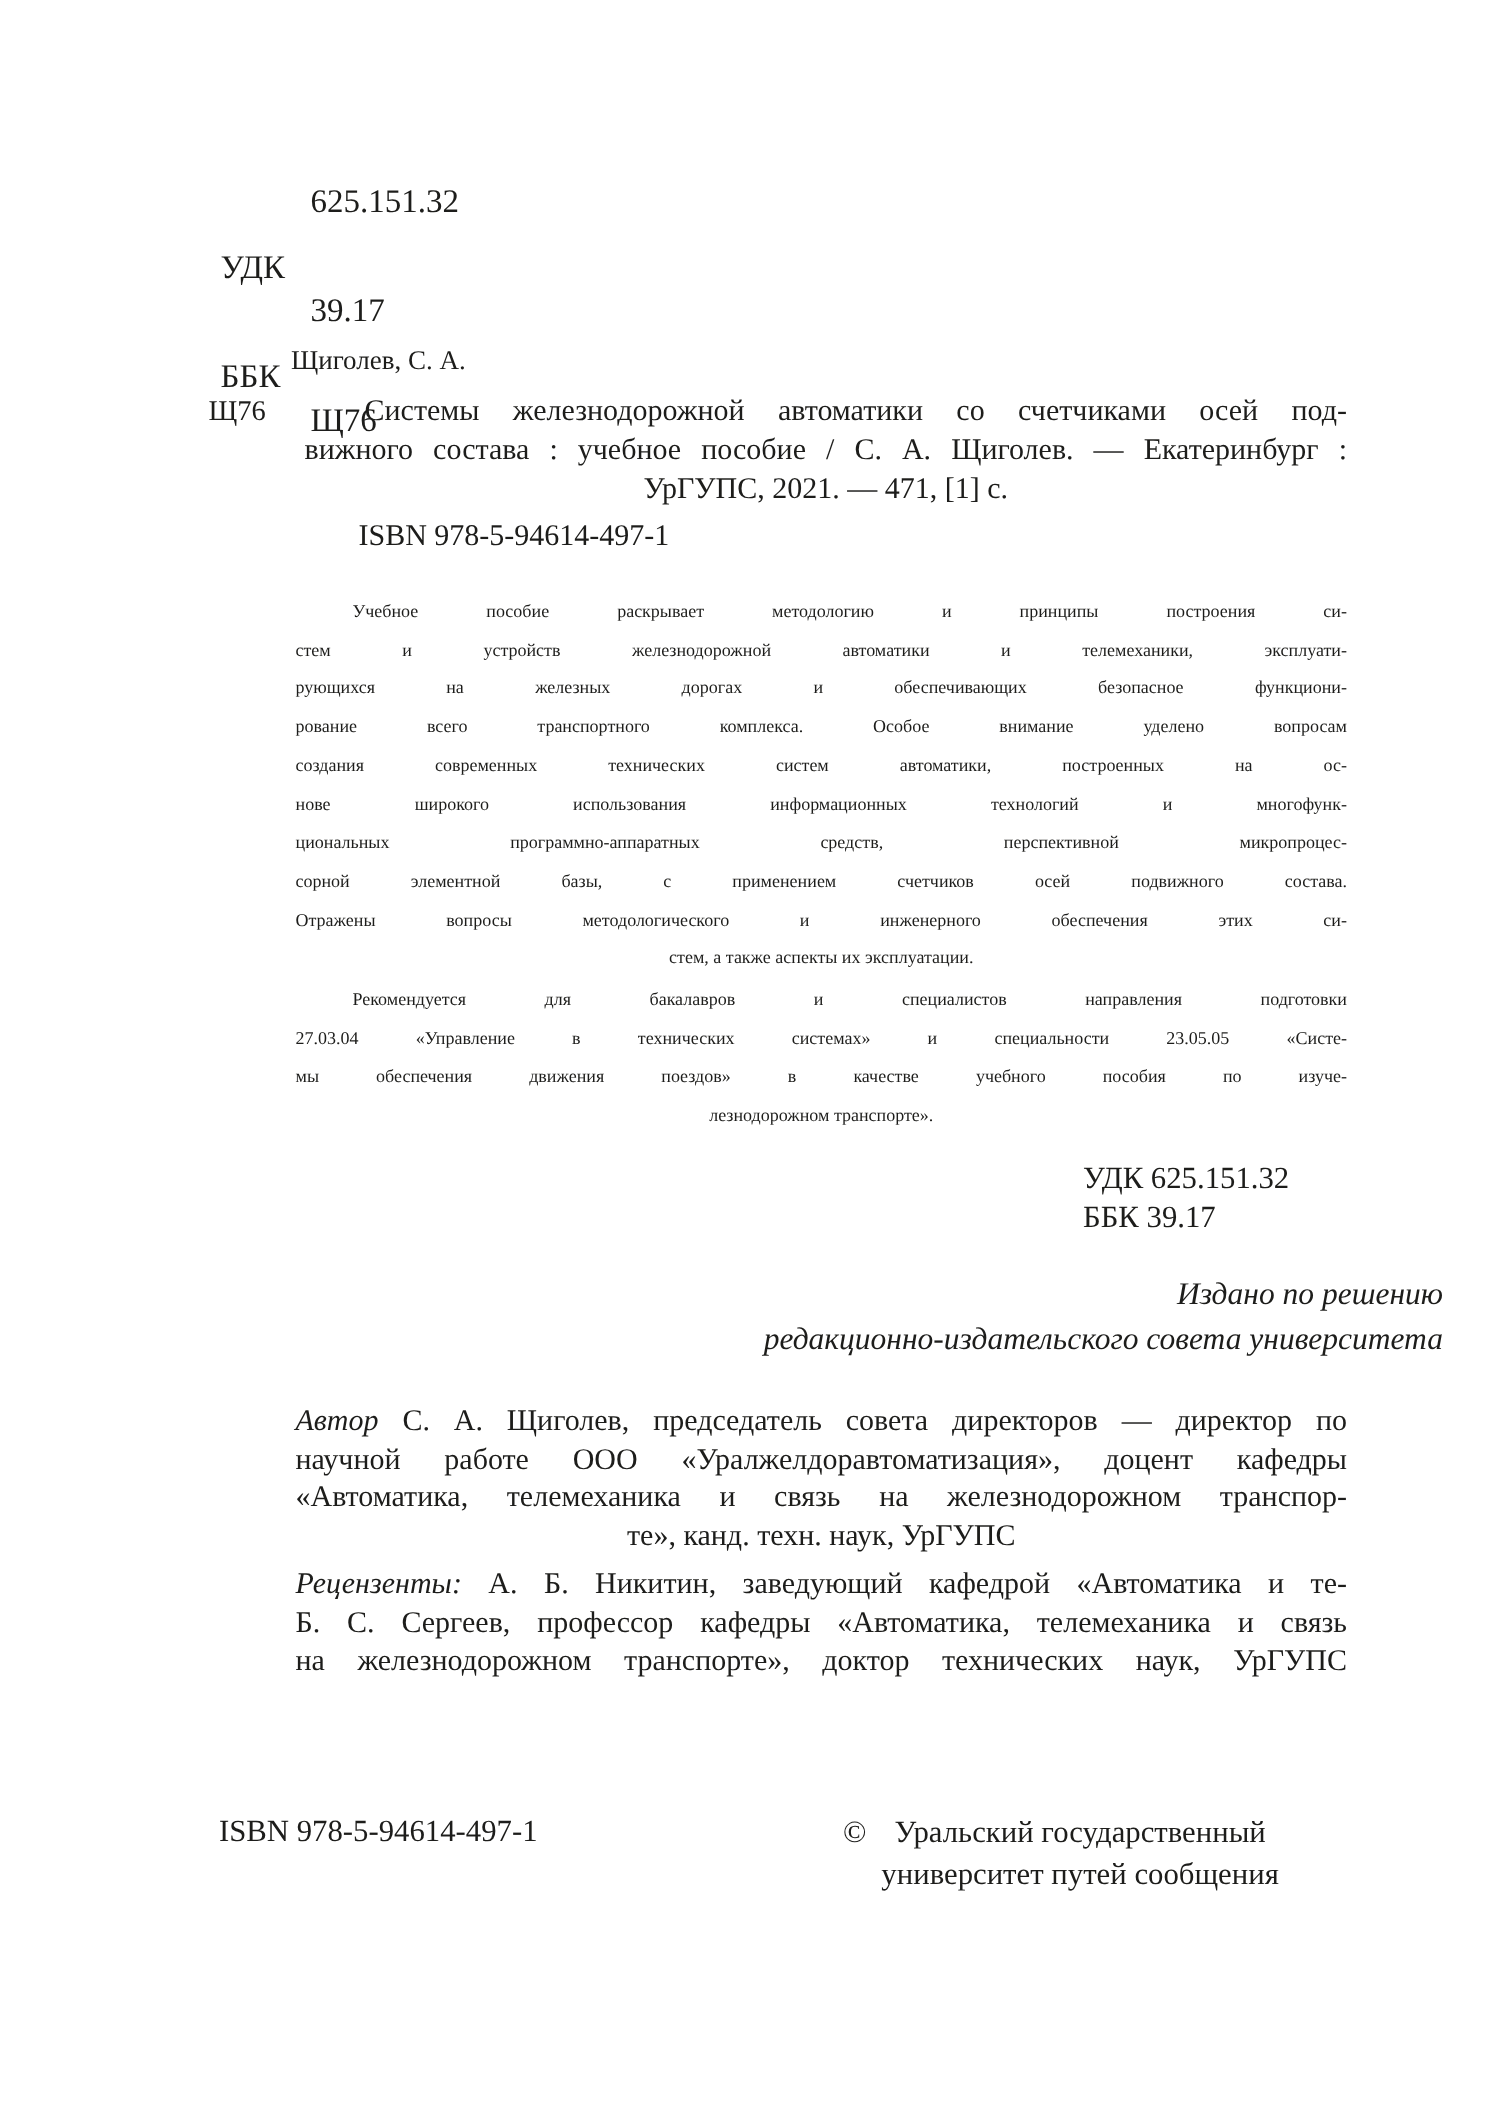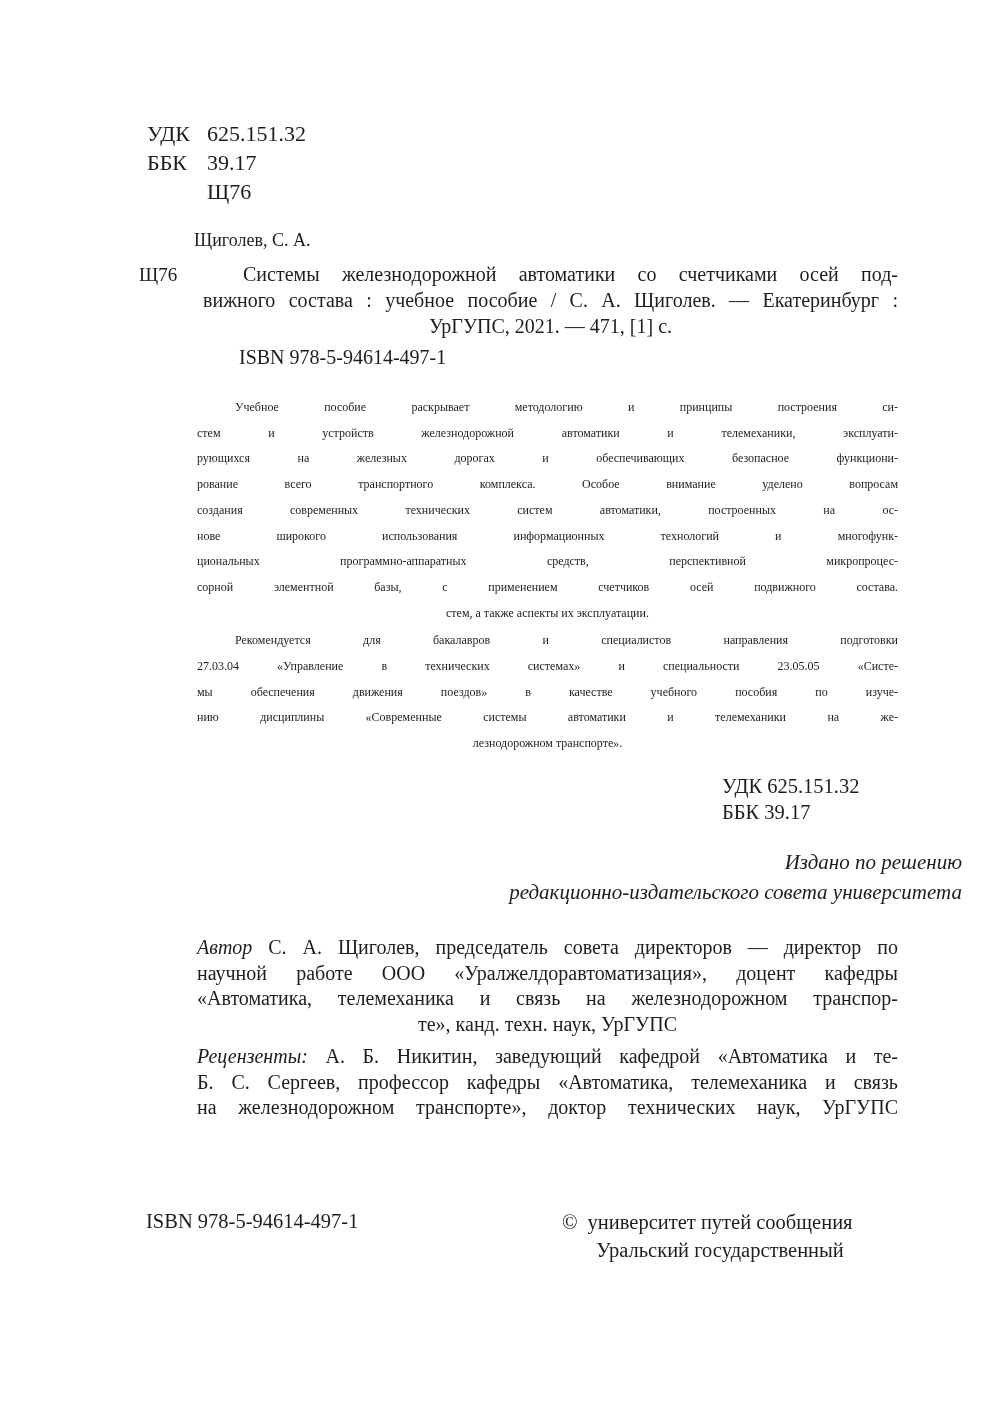--- a/index.html
+++ b/index.html
@@ -9,21 +9,21 @@
     background: #ffffff;
     color: #1d1d1b;
     font-family: "Liberation Serif", "DejaVu Serif", serif;
     overflow: hidden;
   }
   .abs { position: absolute; }
 
   
   .catalog { left: 147px; top: 119px; font-size: 22px; line-height: 29px; }
   .catalog-row { display: flex; }
-  .catalog-label { display: inline-block; width: 60px; }
+  .catalog-label { display: inline-block; width: 60px; margin-top: 44px; }
 
   
   .heading { left: 194px; top: 230px; font-size: 18px; font-weight: normal; }
   .bib-sign { left: 139px; top: 264px; font-size: 19px; }
   .bib { left: 203px; top: 261px; width: 695px; font-size: 20px; line-height: 26px; }
   .bib .tline:first-child { text-indent: 40px; }
   .bib-isbn { margin-top: 5px; padding-left: 36px; }
 
   
   .annotation { left: 197px; top: 395px; width: 701px; font-size: 12px; line-height: 25.7px; }
@@ -83,27 +83,27 @@
 <div class="abs annotation">
   <div class="para">
       <div class="tline jl">Учебное пособие раскрывает методологию и принципы построения си-</div>
       <div class="tline jl">стем и устройств железнодорожной автоматики и телемеханики, эксплуати-</div>
       <div class="tline jl">рующихся на железных дорогах и обеспечивающих безопасное функциони-</div>
       <div class="tline jl">рование всего транспортного комплекса. Особое внимание уделено вопросам</div>
       <div class="tline jl">создания современных технических систем автоматики, построенных на ос-</div>
       <div class="tline jl">нове широкого использования информационных технологий и многофунк-</div>
       <div class="tline jl">циональных программно-аппаратных средств, перспективной микропроцес-</div>
       <div class="tline jl">сорной элементной базы, с применением счетчиков осей подвижного состава.</div>
+      <div class="tline jl">Отражены вопросы методологического и инженерного обеспечения этих си-</div>
       <div class="tline">стем, а также аспекты их эксплуатации.</div>
     </div>
   <div class="para">
       <div class="tline jl">Рекомендуется для бакалавров и специалистов направления подготовки</div>
       <div class="tline jl">27.03.04 «Управление в технических системах» и специальности 23.05.05 «Систе-</div>
       <div class="tline jl">мы обеспечения движения поездов» в качестве учебного пособия по изуче-</div>
-      <div class="tline jl">нию дисциплины «Современные системы автоматики и телемеханики на же-</div>
       <div class="tline">лезнодорожном транспорте».</div>
     </div>
 </div>
 
 <div class="abs codes">
   <div>УДК 625.151.32</div>
   <div>ББК 39.17</div>
 </div>
 
 <div class="abs pubnote">
@@ -130,16 +130,16 @@
         <div class="tline jl">Б. С. Сергеев, профессор кафедры «Автоматика, телемеханика и связь</div>
         <div class="tline jl">на железнодорожном транспорте», доктор технических наук, УрГУПС</div>
       </div>
   </div>
 </div>
 
 <div class="abs footer-isbn">ISBN 978-5-94614-497-1</div>
 <div class="abs footer-copyright">
   <span class="copyright-symbol">©</span>
   <div>
+      <div class="tline">Уральский государственный</div>
       <div class="tline">университет путей сообщения</div>
-      <div class="tline">Уральский государственный</div>
     </div>
 </div>
 
 </body></html>

